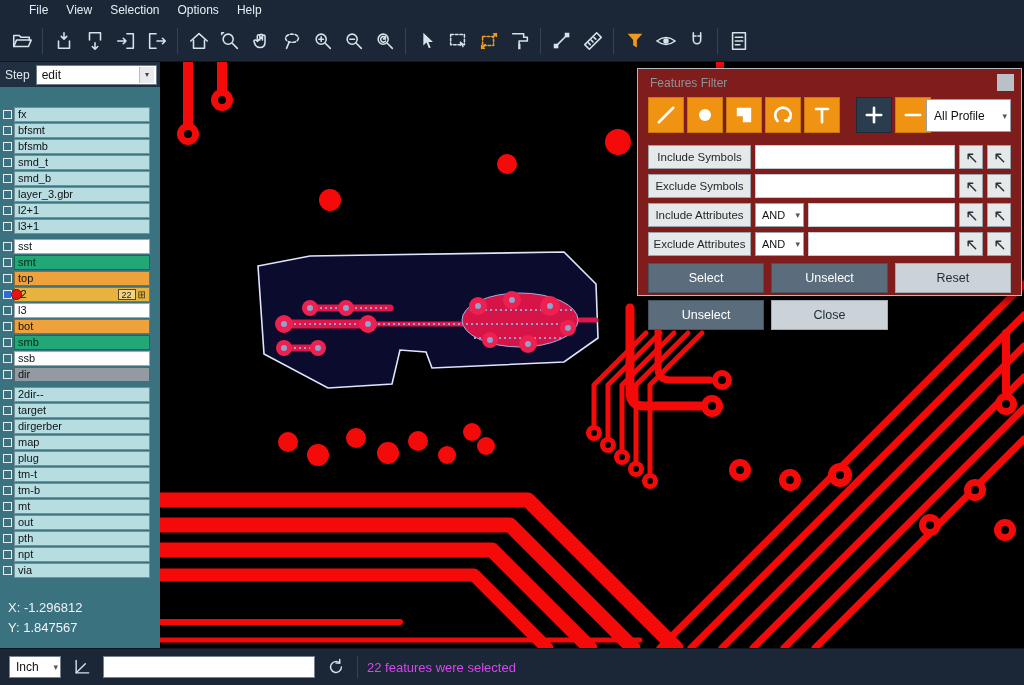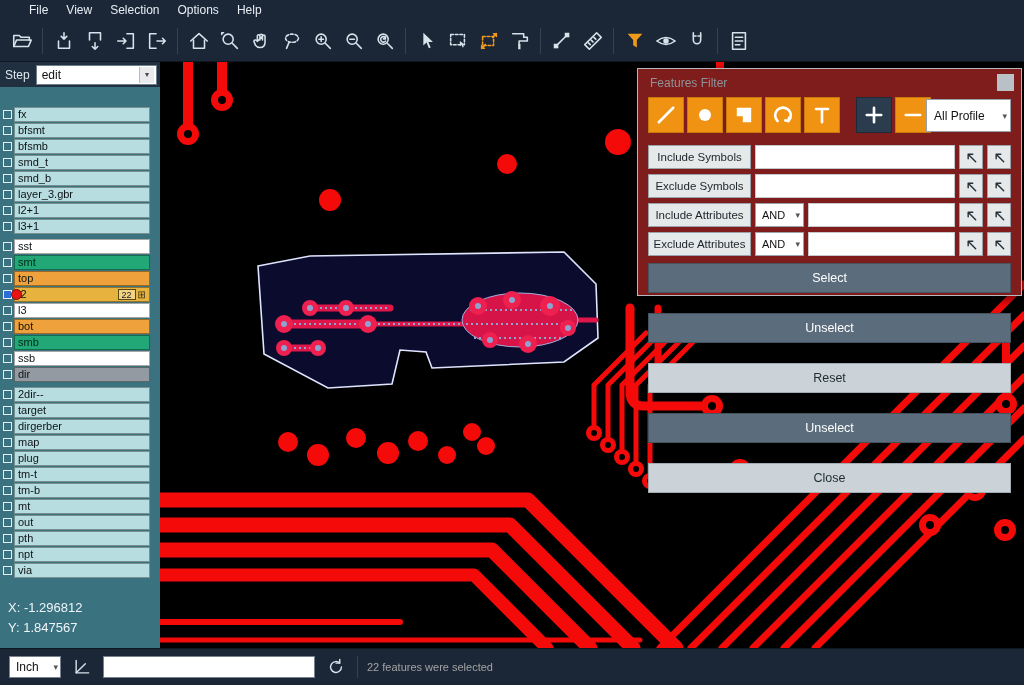--- a/index.html
+++ b/index.html
@@ -48,32 +48,32 @@
 .tool-btn.dark{background:#2b3c4e;border:1px solid #1d2a38;}
 .tool-btn.gap-before{margin-left:13px;}
 .profile-select{position:absolute;right:10px;top:30px;width:85px;height:33px;background:#fff;border:1px solid #98a1a8;display:flex;align-items:center;justify-content:space-between;padding:0 3px 0 7px;font-size:12px;color:#111;}
 .profile-caret{font-size:9px;color:#555;}
 .dlg-rows{position:absolute;left:10px;right:10px;top:76px;display:flex;flex-direction:column;gap:5px;}
 .dlg-row{height:24px;display:flex;gap:4px;align-items:center;}
 .row-label{width:103px;flex:none;height:24px;background:#e6e9ea;border:1px solid #9ba3aa;display:flex;align-items:center;justify-content:center;font-size:11.5px;color:#1c2328;}
 .row-and{width:49px;flex:none;height:24px;background:#fff;border:1px solid #9ba3aa;display:flex;align-items:center;justify-content:space-between;padding:0 3px 0 6px;font-size:11px;color:#111;}
 .row-input{flex:1;height:24px;background:#fff;border:1px solid #c4c9cd;font:12px "Liberation Sans",sans-serif;padding:0 4px;min-width:0;}
 .row-pick{width:24px;flex:none;height:24px;background:#e6e9ea;border:1px solid #9ba3aa;display:flex;align-items:center;justify-content:center;color:#24303a;}
-.dlg-btns{position:absolute;left:10px;right:10px;top:194px;display:grid;grid-template-columns:1fr;gap:20px;}
+.dlg-btns{position:absolute;left:10px;right:10px;top:194px;display:grid;grid-template-columns:1fr 1fr 1fr;gap:7px;}
 .dlg-btn{height:30px;display:flex;align-items:center;justify-content:center;font-size:12.5px;cursor:default;}
 .dlg-btn.dark{background:#5b6d7d;border:1px solid #46545f;color:#fff;}
 .dlg-btn.light{background:#ccd3d8;border:1px solid #a2abb1;color:#1d2b35;}
 
 
 .statusbar{height:37px;background:#1b2737;border-top:1px solid #0e1722;display:flex;align-items:center;gap:9px;padding:0 9px;}
 .unit-select{width:52px;height:22px;background:#fff;border:1px solid #76828d;display:flex;align-items:center;justify-content:space-between;padding:0 2px 0 6px;font-size:12px;color:#111;}
 .sb-icon{color:#d8e2ea;display:flex;align-items:center;justify-content:center;width:24px;height:24px;flex:none;}
 .cmd-input{width:212px;height:22px;background:#fff;border:1px solid #76828d;font:12px "Liberation Sans",sans-serif;padding:0 4px;}
 .sb-sep{width:1px;height:22px;background:#33434f;}
-.status-msg{color:#a3a3a3;font-size:11px;}
+.status-msg{color:#d946ef;font-size:13px;}
 </style>
 </head>
 <body>
 
 <div class="app">
 
   <div class="menubar">
       <span class="menu-item">File</span>
       <span class="menu-item">View</span>
       <span class="menu-item">Selection</span>

